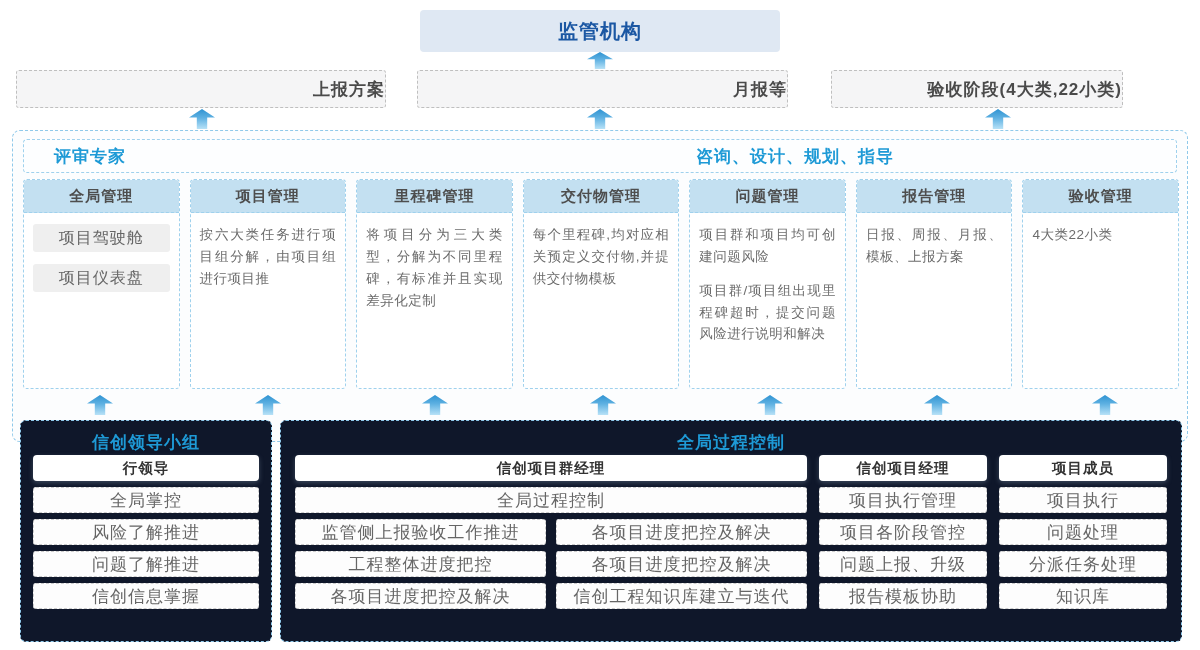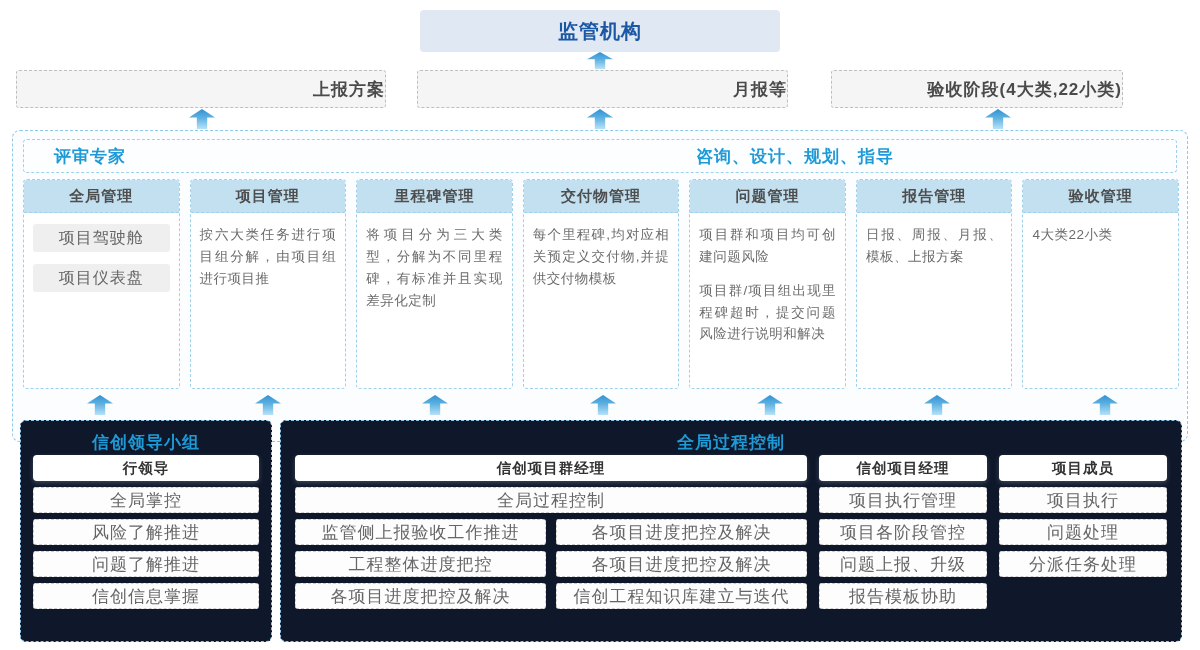--- a/index.html
+++ b/index.html
@@ -192,18 +192,19 @@
         <div class="duty">项目各阶段管控</div>
         <div class="duty">问题上报、升级</div>
         <div class="duty">报告模板协助</div>
       </div>
 
       <div class="exec-group g-member">
         <div class="role-box">项目成员</div>
         <div class="duty">项目执行</div>
         <div class="duty">问题处理</div>
         <div class="duty">分派任务处理</div>
+        <div class="duty">知识库</div>
       </div>
 
     </div>
   </div>
 
 </div>
 
 </body></html>

